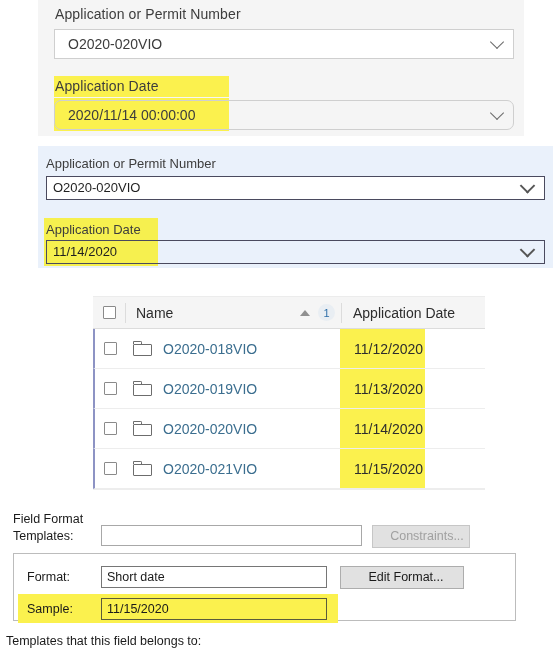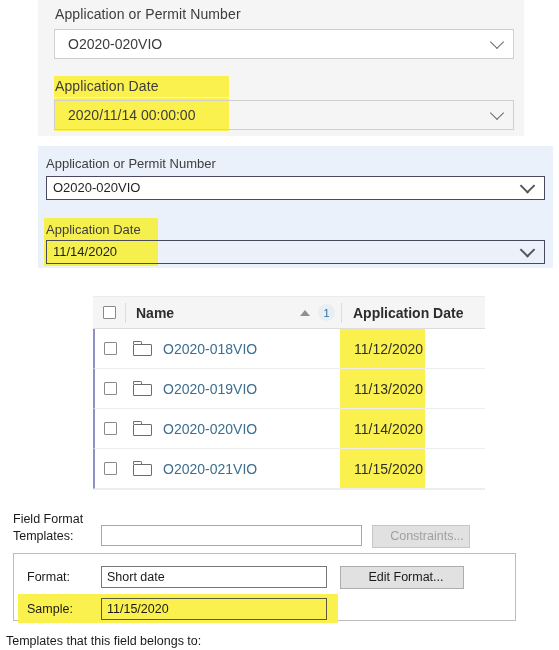--- a/index.html
+++ b/index.html
@@ -50,21 +50,21 @@
     height: 30px;
     background: #ffffff;
     border: 1px solid #cfcfcf;
     box-sizing: border-box;
     font-size: 14px;
     color: #3d3d3d;
     line-height: 28px;
     text-indent: 13px;
   }
   .sel-grey.s1 { top: 29px; }
-  .sel-grey.s2 { top: 100px; background: transparent; }
+  .sel-grey.s2 { top: 100px; background: transparent; border-radius: 7px; }
   .hl-grey-2 {
     position: absolute;
     left: 16px;
     top: 98px;
     width: 175px;
     height: 33px;
     background: #fbf14e;
   }
   .chev {
     position: absolute;
@@ -160,21 +160,21 @@
   .col-name {
     flex: none;
     width: 215px;
     display: flex;
     align-items: center;
     padding-left: 10px;
     box-sizing: border-box;
   }
   .hd-txt {
     font-size: 14px;
-    font-weight: bold;
+    font-weight: normal;
     color: #2d2d2d;
     white-space: nowrap;
   }
   .sort-caret {
     margin-left: auto;
     width: 0; height: 0;
     border-left: 5px solid transparent;
     border-right: 5px solid transparent;
     border-bottom: 6px solid #909090;
   }

